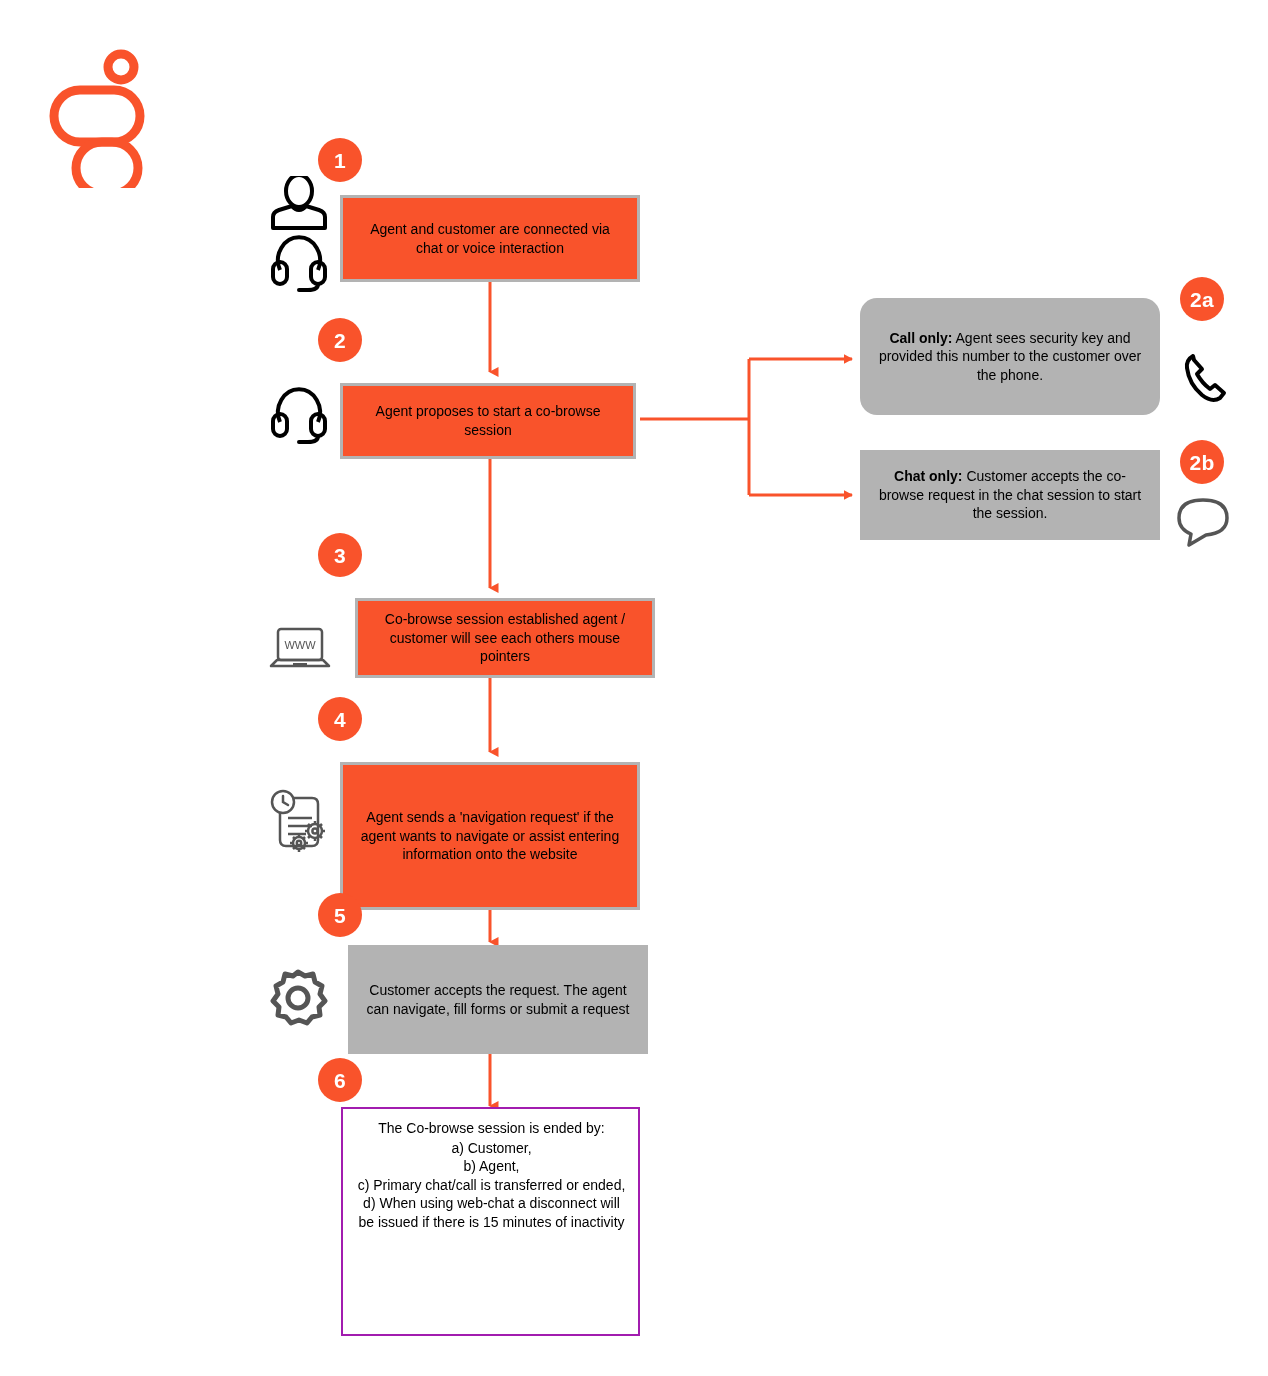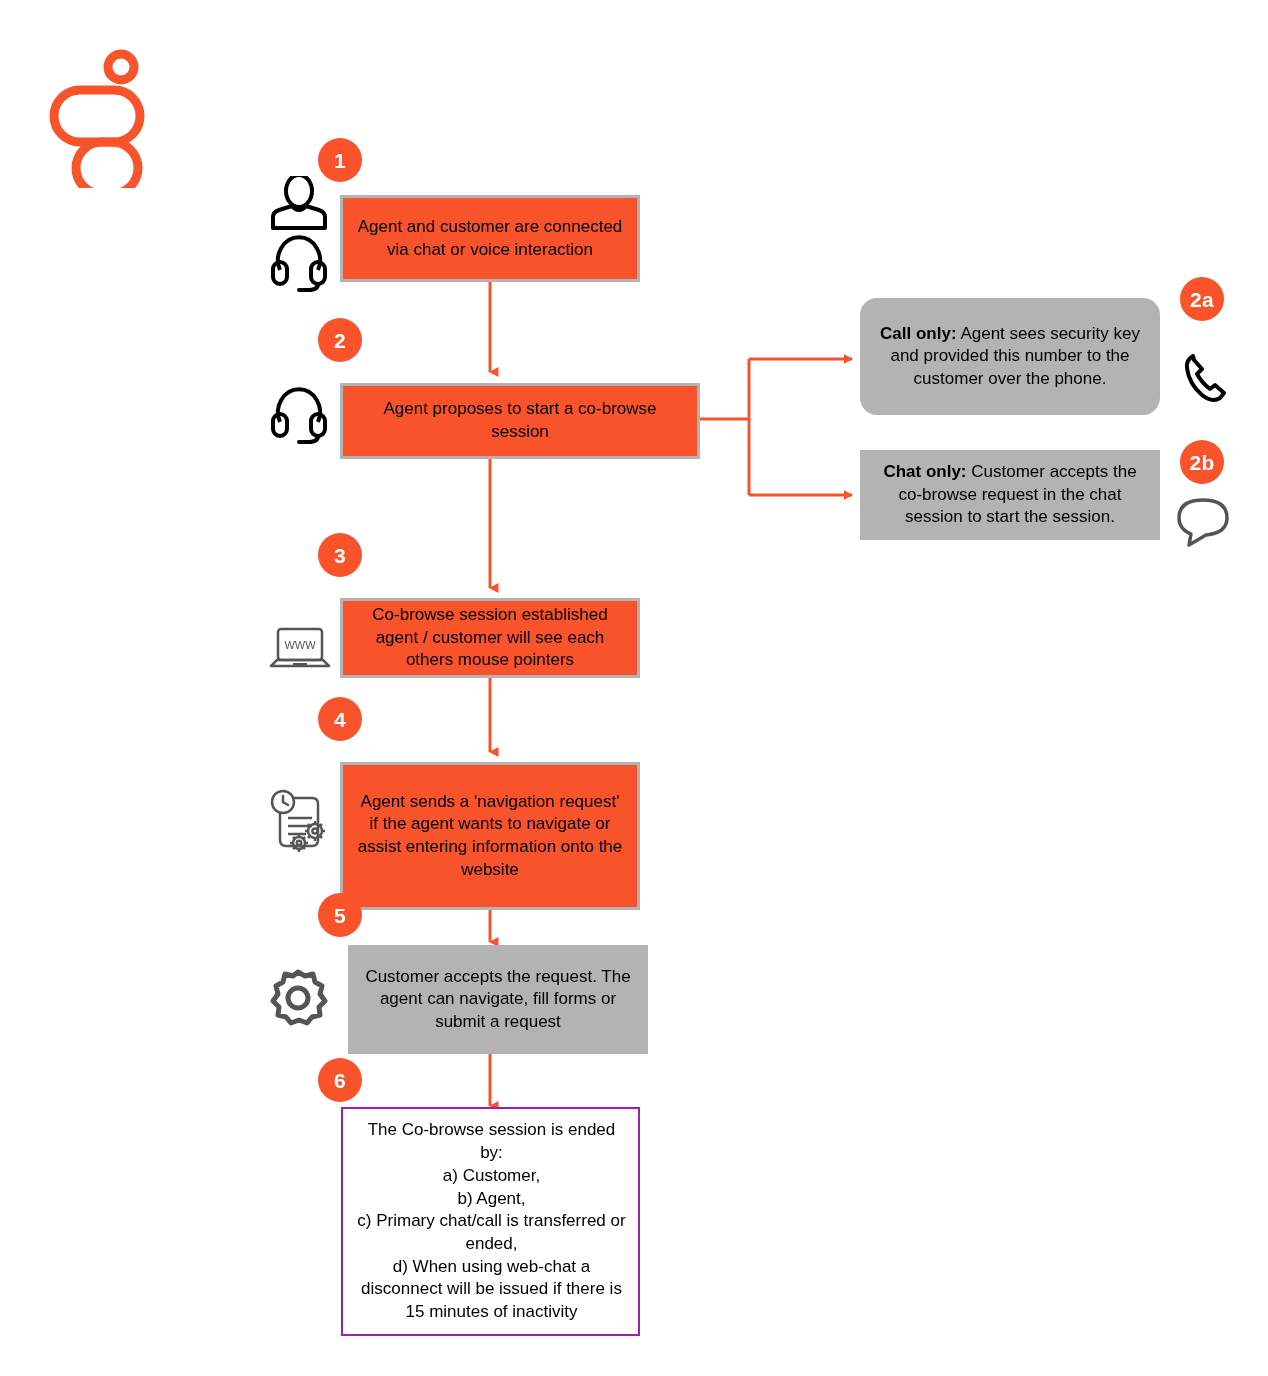--- a/index.html
+++ b/index.html
@@ -44,21 +44,21 @@
 
   
   .box {
     position: absolute;
     box-sizing: border-box;
     display: flex;
     align-items: center;
     justify-content: center;
     text-align: center;
     color: #000000;
-    font-size: 17px;
+    font-size: 14px;
     line-height: 1.33;
     padding: 6px 12px;
   }
   .box-orange {
     background: #F9532B;
     border: 3px solid #B3B3B3;
   }
   .box-grey {
     background: #B3B3B3;
     border: none;
@@ -143,21 +143,21 @@
 
   <div class="badge" style="left:318px; top:318px;">2</div>
 
   <svg class="icon" style="left:268px; top:386px; width:62px; height:58px;" viewBox="0 0 62 58">
     <path d="M12 36 A21 23 0 1 1 50 36" fill="none" stroke="#000" stroke-width="4"></path>
     <rect x="5" y="28" width="14" height="22" rx="7" fill="none" stroke="#000" stroke-width="4"></rect>
     <rect x="43" y="28" width="14" height="22" rx="7" fill="none" stroke="#000" stroke-width="4"></rect>
     <path d="M50 50 Q50 56 40 56 L31 56" fill="none" stroke="#000" stroke-width="4" stroke-linecap="round"></path>
   </svg>
 
-  <div class="box box-orange" style="left:340px; top:383px; width:360px; height:76px;">
+  <div class="box box-orange" style="left:340px; top:383px; width:296px; height:76px;">
     <span class="box-inner">Agent proposes to start a co-browse session</span>
   </div>
 
   <div class="badge" style="left:1180px; top:277px;">2a</div>
 
   <div class="box box-grey" style="left:860px; top:298px; width:300px; height:117px;border-radius:17px;">
     <span class="box-inner"><b>Call only:</b><span> Agent sees security key and provided this number to the customer over the phone.</span></span>
   </div>
 
   <svg class="icon" style="left:1178px; top:348px; width:58px; height:58px;" viewBox="0 0 58 58">
@@ -176,21 +176,21 @@
 
   <div class="badge" style="left:318px; top:533px;">3</div>
 
   <svg class="icon" style="left:267px; top:624px; width:66px; height:50px;" viewBox="0 0 66 50">
     <rect x="11" y="5" width="44" height="31" rx="3" fill="none" stroke="#555555" stroke-width="2.5"></rect>
     <path d="M4 42 L62 42 L56 36 L10 36 Z" fill="none" stroke="#555555" stroke-width="2.5" stroke-linejoin="round"></path>
     <rect x="26" y="39" width="14" height="3" fill="#555555"></rect>
     <text x="33" y="25" font-family="Liberation Sans, sans-serif" font-size="11" fill="#555555" text-anchor="middle">WWW</text>
   </svg>
 
-  <div class="box box-orange" style="left:340px; top:598px; width:300px; height:80px;">
+  <div class="box box-orange" style="left:355px; top:598px; width:300px; height:80px;">
     <span class="box-inner">Co-browse session established agent / customer will see each others mouse pointers</span>
   </div>
 
   <div class="badge" style="left:318px; top:697px;">4</div>
 
   <svg class="icon" style="left:268px; top:788px; width:66px; height:66px;" viewBox="0 0 66 66">
     <path d="M18 10 L44 10 Q50 10 50 16 L50 52 Q50 58 44 58 L18 58 Q12 58 12 52 L12 16 Q12 10 18 10 Z" fill="none" stroke="#555555" stroke-width="2.5"></path>
     <line x1="20" y1="30" x2="44" y2="30" stroke="#555555" stroke-width="2.5"></line>
     <line x1="20" y1="38" x2="44" y2="38" stroke="#555555" stroke-width="2.5"></line>
     <line x1="20" y1="46" x2="38" y2="46" stroke="#555555" stroke-width="2.5"></line>

